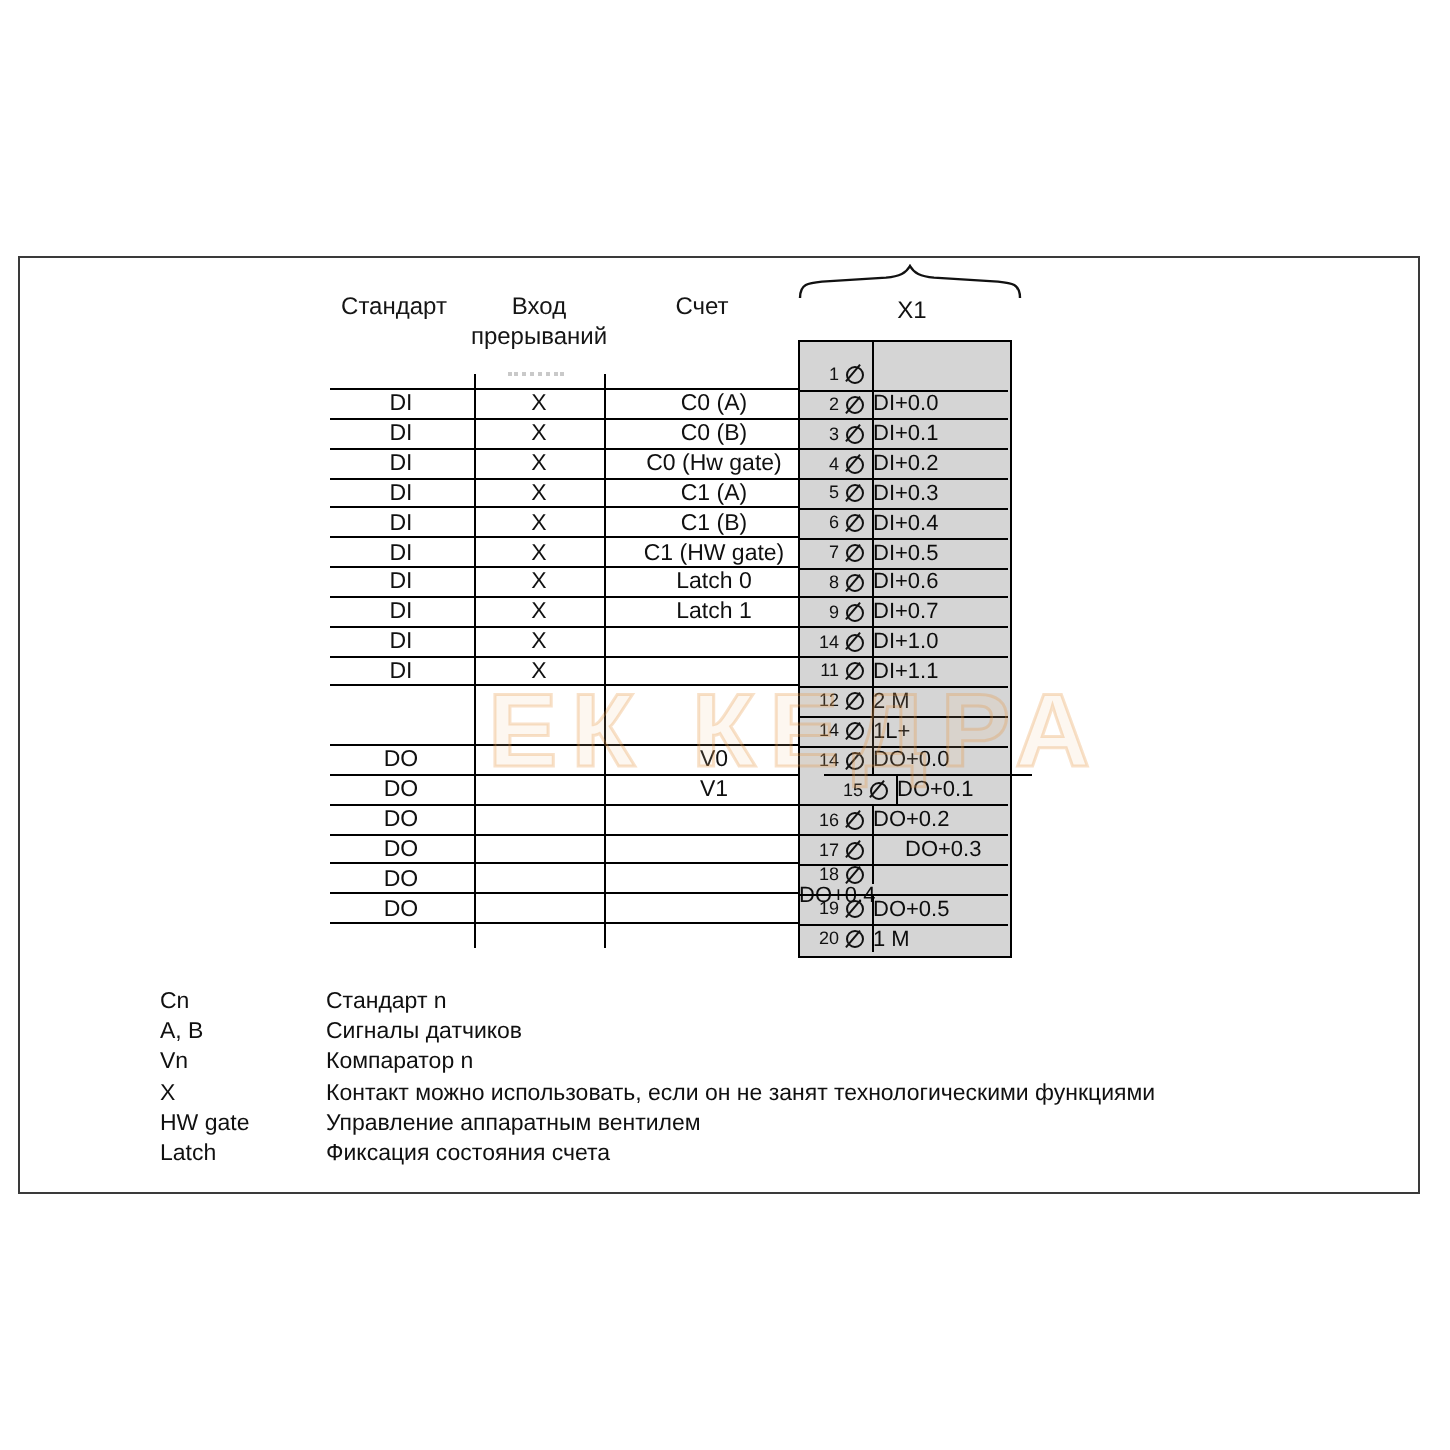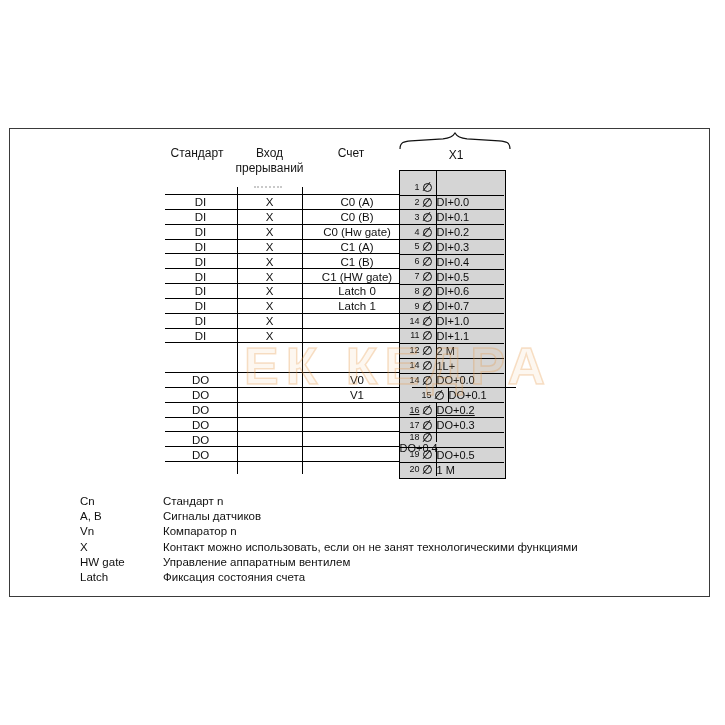--- a/index.html
+++ b/index.html
@@ -224,28 +224,28 @@
           </div>
           <div class="t-right">DO+0.0</div>
         </div>
         <div class="trow" style="top: 216.92px; height: 14.84px; margin-left: 12px;">
           <div class="t-left">
             <span class="pin-num">15</span>
             <span class="screw"></span>
           </div>
           <div class="t-right">DO+0.1</div>
         </div>
-        <div class="trow" style="top: 231.76px; height: 14.84px; text-decoration: underline;">
+        <div class="trow" style="top: 231.76px; height: 14.84px;">
           <div class="t-left">
             <span class="pin-num">16</span>
             <span class="screw"></span>
           </div>
           <div class="t-right">DO+0.2</div>
         </div>
-        <div class="trow" style="top: 246.6px; height: 14.84px;">
+        <div class="trow" style="top: 246.6px; height: 14.84px; gap: 16px;">
           <div class="t-left">
             <span class="pin-num">17</span>
             <span class="screw"></span>
           </div>
           <div class="t-right">DO+0.3</div>
         </div>
         <div class="trow" style="top: 261.44px; height: 14.84px; flex-direction: column;">
           <div class="t-left">
             <span class="pin-num">18</span>
             <span class="screw"></span>

